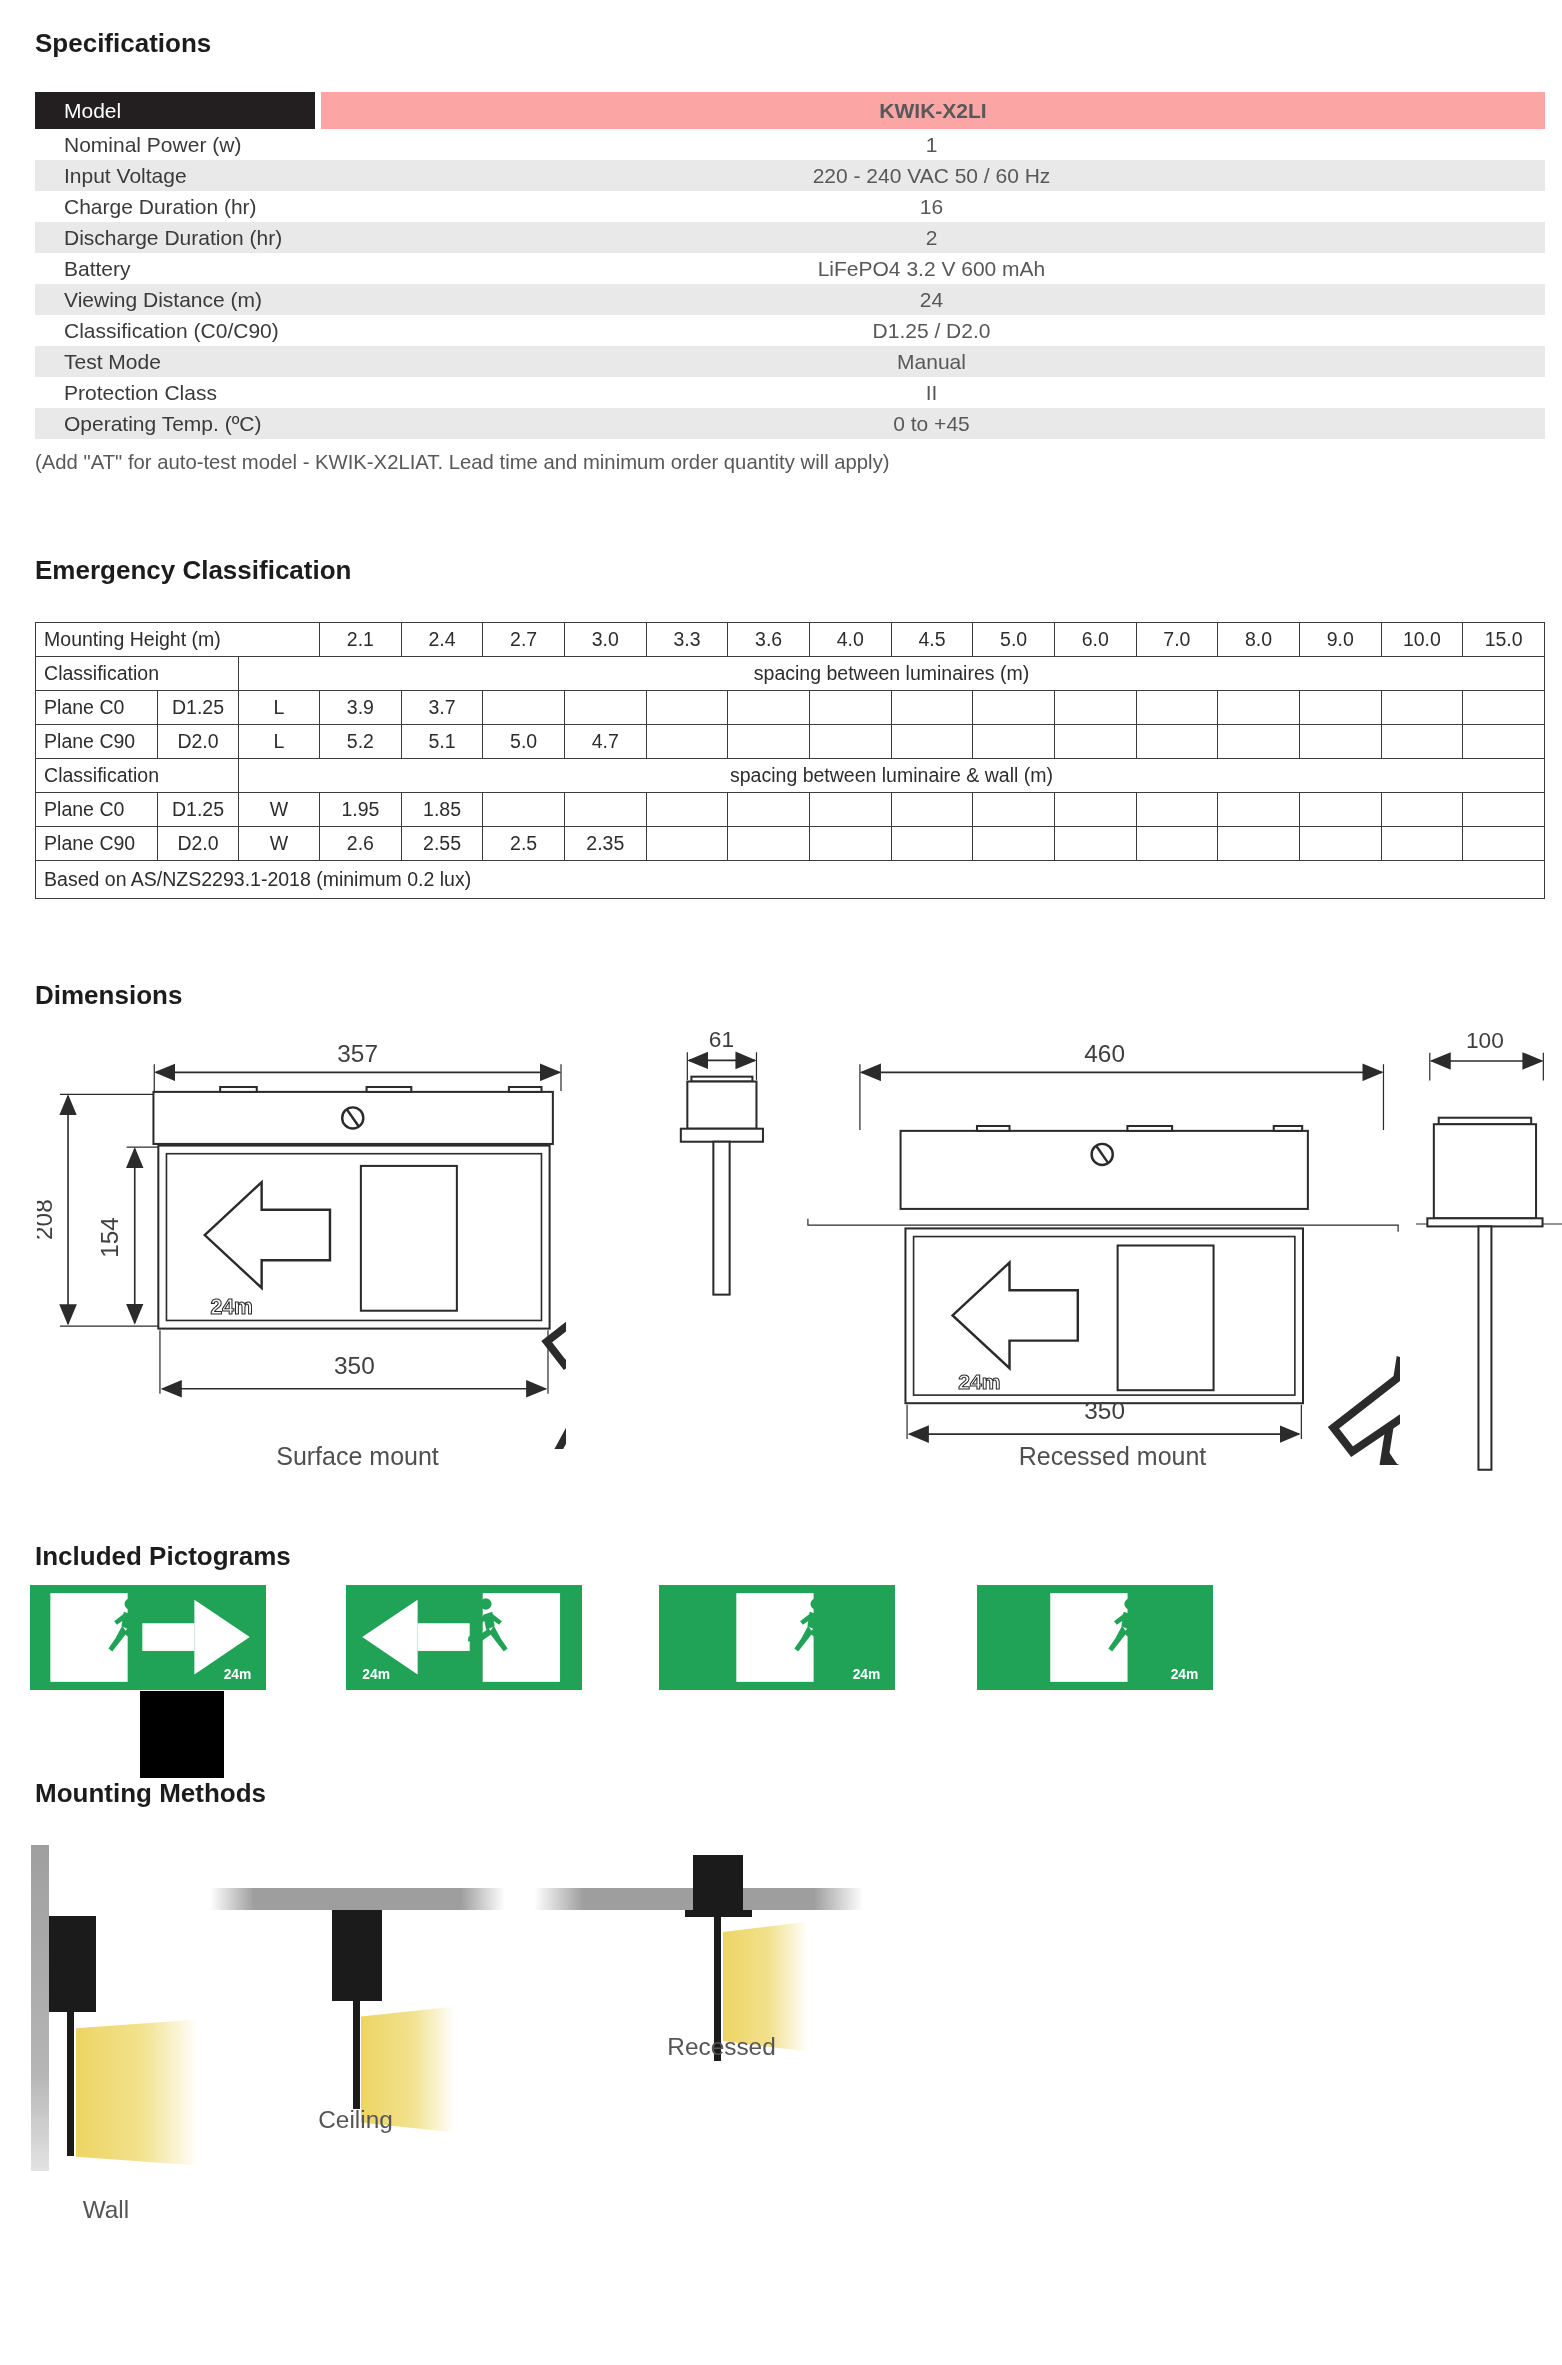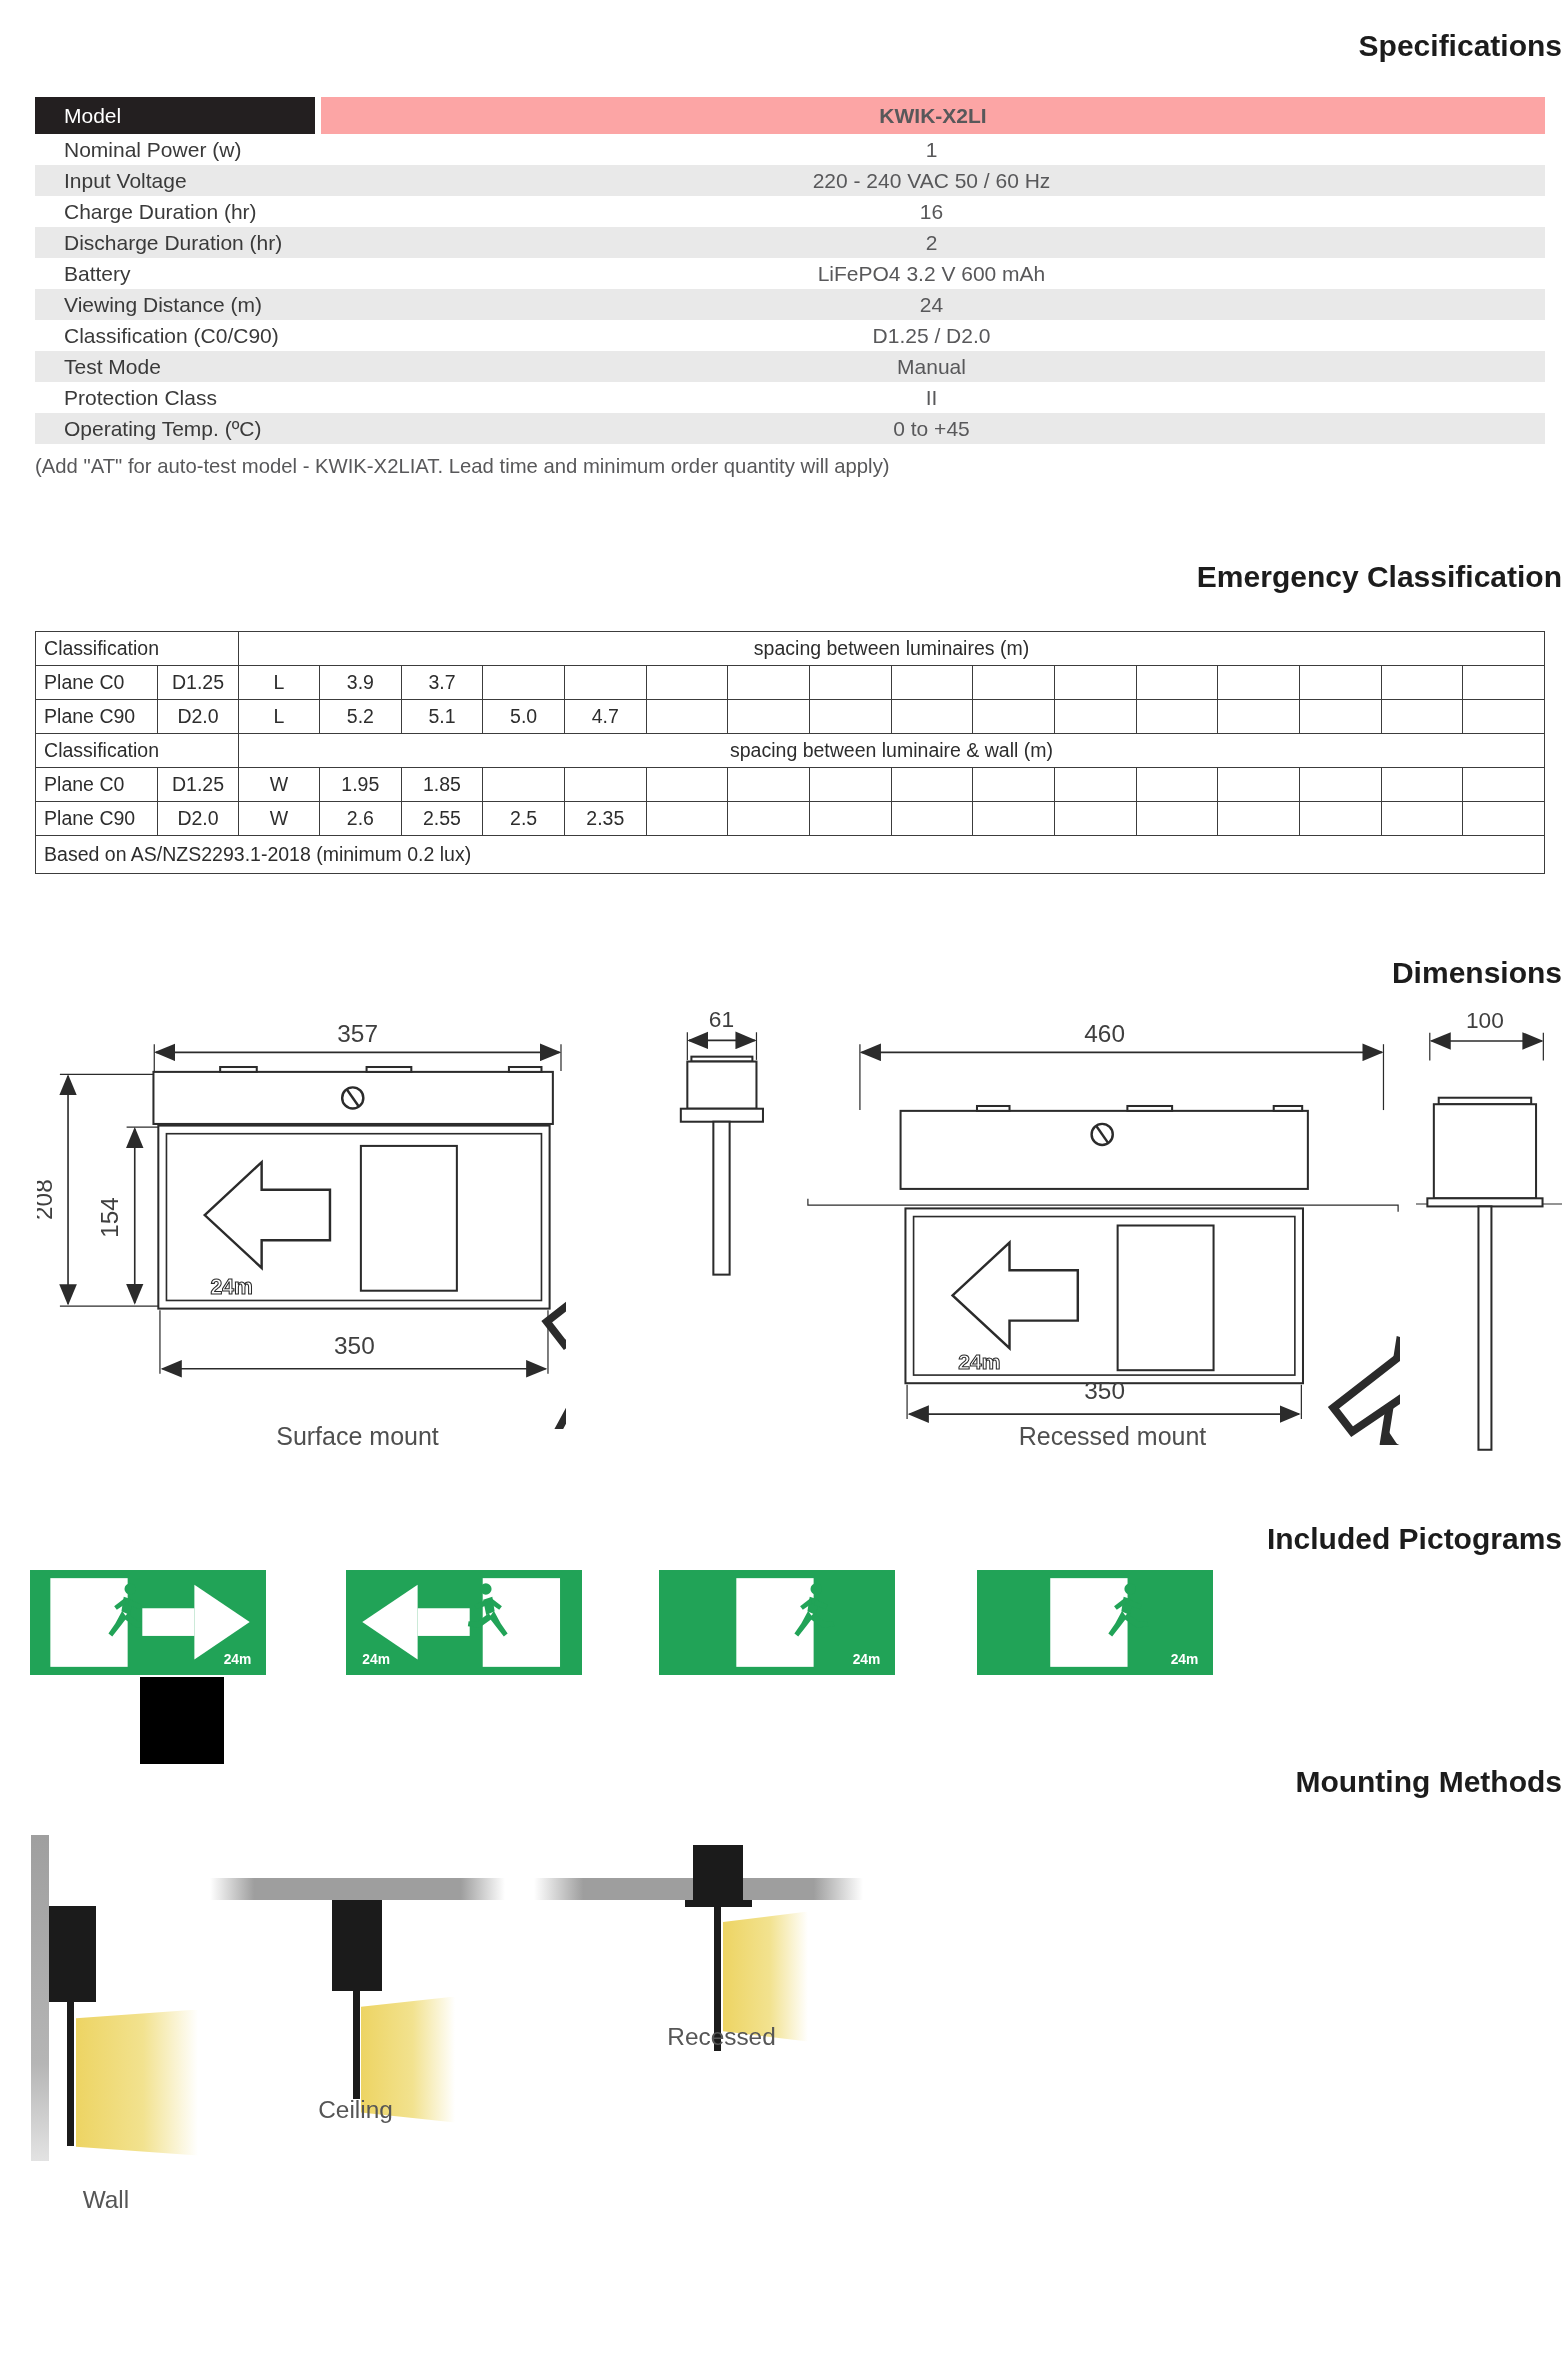--- a/index.html
+++ b/index.html
@@ -1,17 +1,17 @@
 <!DOCTYPE html>
 <html style="font-size:13px"><head>
 <meta charset="utf-8">
 <style>
   html,body{margin:0;padding:0;background:#fff;}
   body{width:1562px;font-family:"Liberation Sans","DejaVu Sans",sans-serif;color:#1c1c1c;}
-  h2{font-size:30px;font-weight:700;color:#1c1c1c;margin:0 0 0 35px;line-height:1.2;text-align:right;}
+  h2{font-size:26px;font-weight:700;color:#1c1c1c;margin:0 0 0 35px;line-height:1.2;}
   .h-spec{margin-top:28px;}
   .h-ec{margin-top:81px;}
   .h-dims{margin-top:81px;}
   .h-pictos{margin-top:72px;}
   .h-mount{margin-top:0px;}
 
   
   table.spec{border-collapse:collapse;table-layout:fixed;width:1510px;margin:33px 0 0 35px;font-size:21px;}
   table.spec th,table.spec td{height:31px;padding:0;vertical-align:middle;}
   table.spec .lblcol{width:251px;text-align:left;padding-left:29px;font-weight:400;color:#3a3a3a;}
@@ -151,20 +151,38 @@
 
   <h2 class="h-ec">Emergency Classification</h2>
 
   <table class="ec">
     <colgroup>
         <col style="width:122px">
         <col style="width:81px">
         <col style="width:81px">
       </colgroup>
     <tbody>
+      <tr>
+          <td class="left" colspan="3">Mounting Height (m)</td>
+          <td>2.1</td>
+          <td>2.4</td>
+          <td>2.7</td>
+          <td>3.0</td>
+          <td>3.3</td>
+          <td>3.6</td>
+          <td>4.0</td>
+          <td>4.5</td>
+          <td>5.0</td>
+          <td>6.0</td>
+          <td>7.0</td>
+          <td>8.0</td>
+          <td>9.0</td>
+          <td>10.0</td>
+          <td>15.0</td>
+        </tr>
       <tr>
           <td class="left" colspan="2">Classification</td>
           <td colspan="16">spacing between luminaires (m)</td>
         </tr>
       <tr>
           <td class="left">Plane C0</td>
           <td>D1.25</td>
           <td>L</td>
           <td>3.9</td>
           <td>3.7</td>

